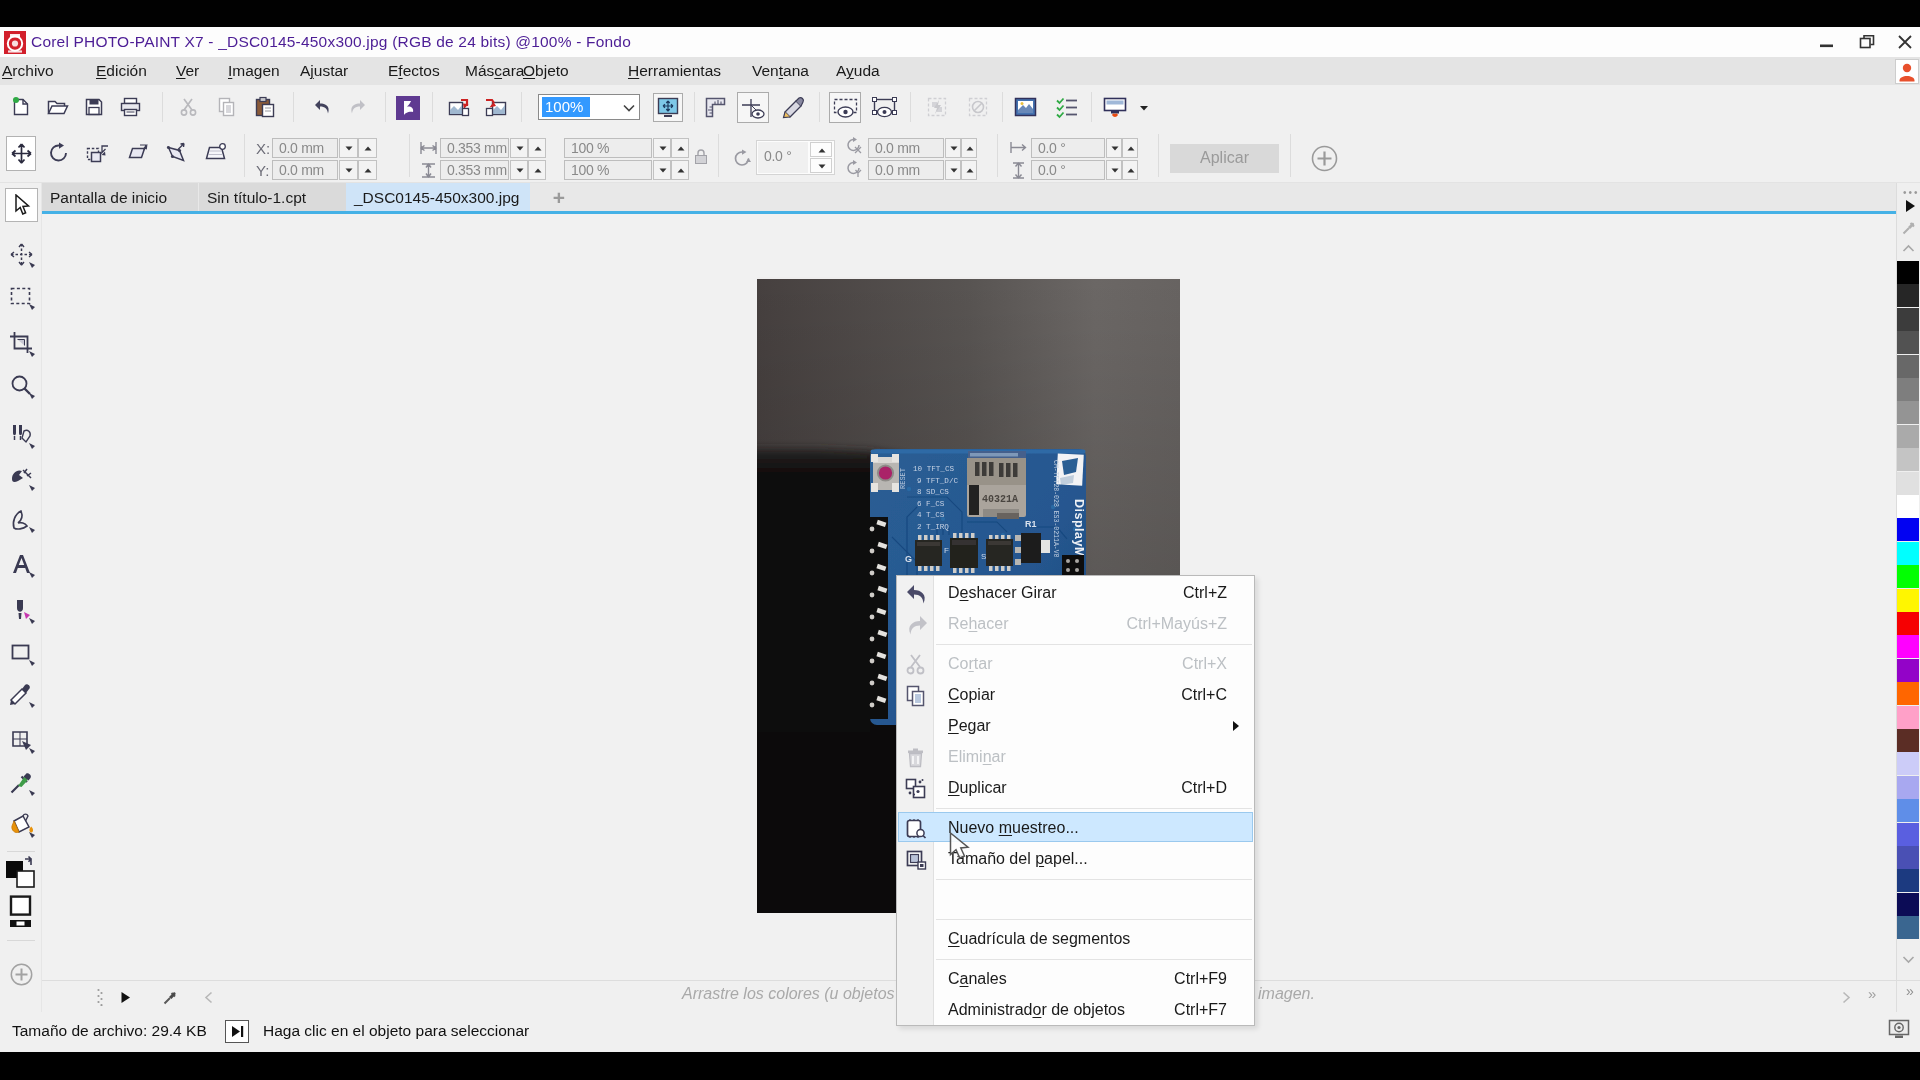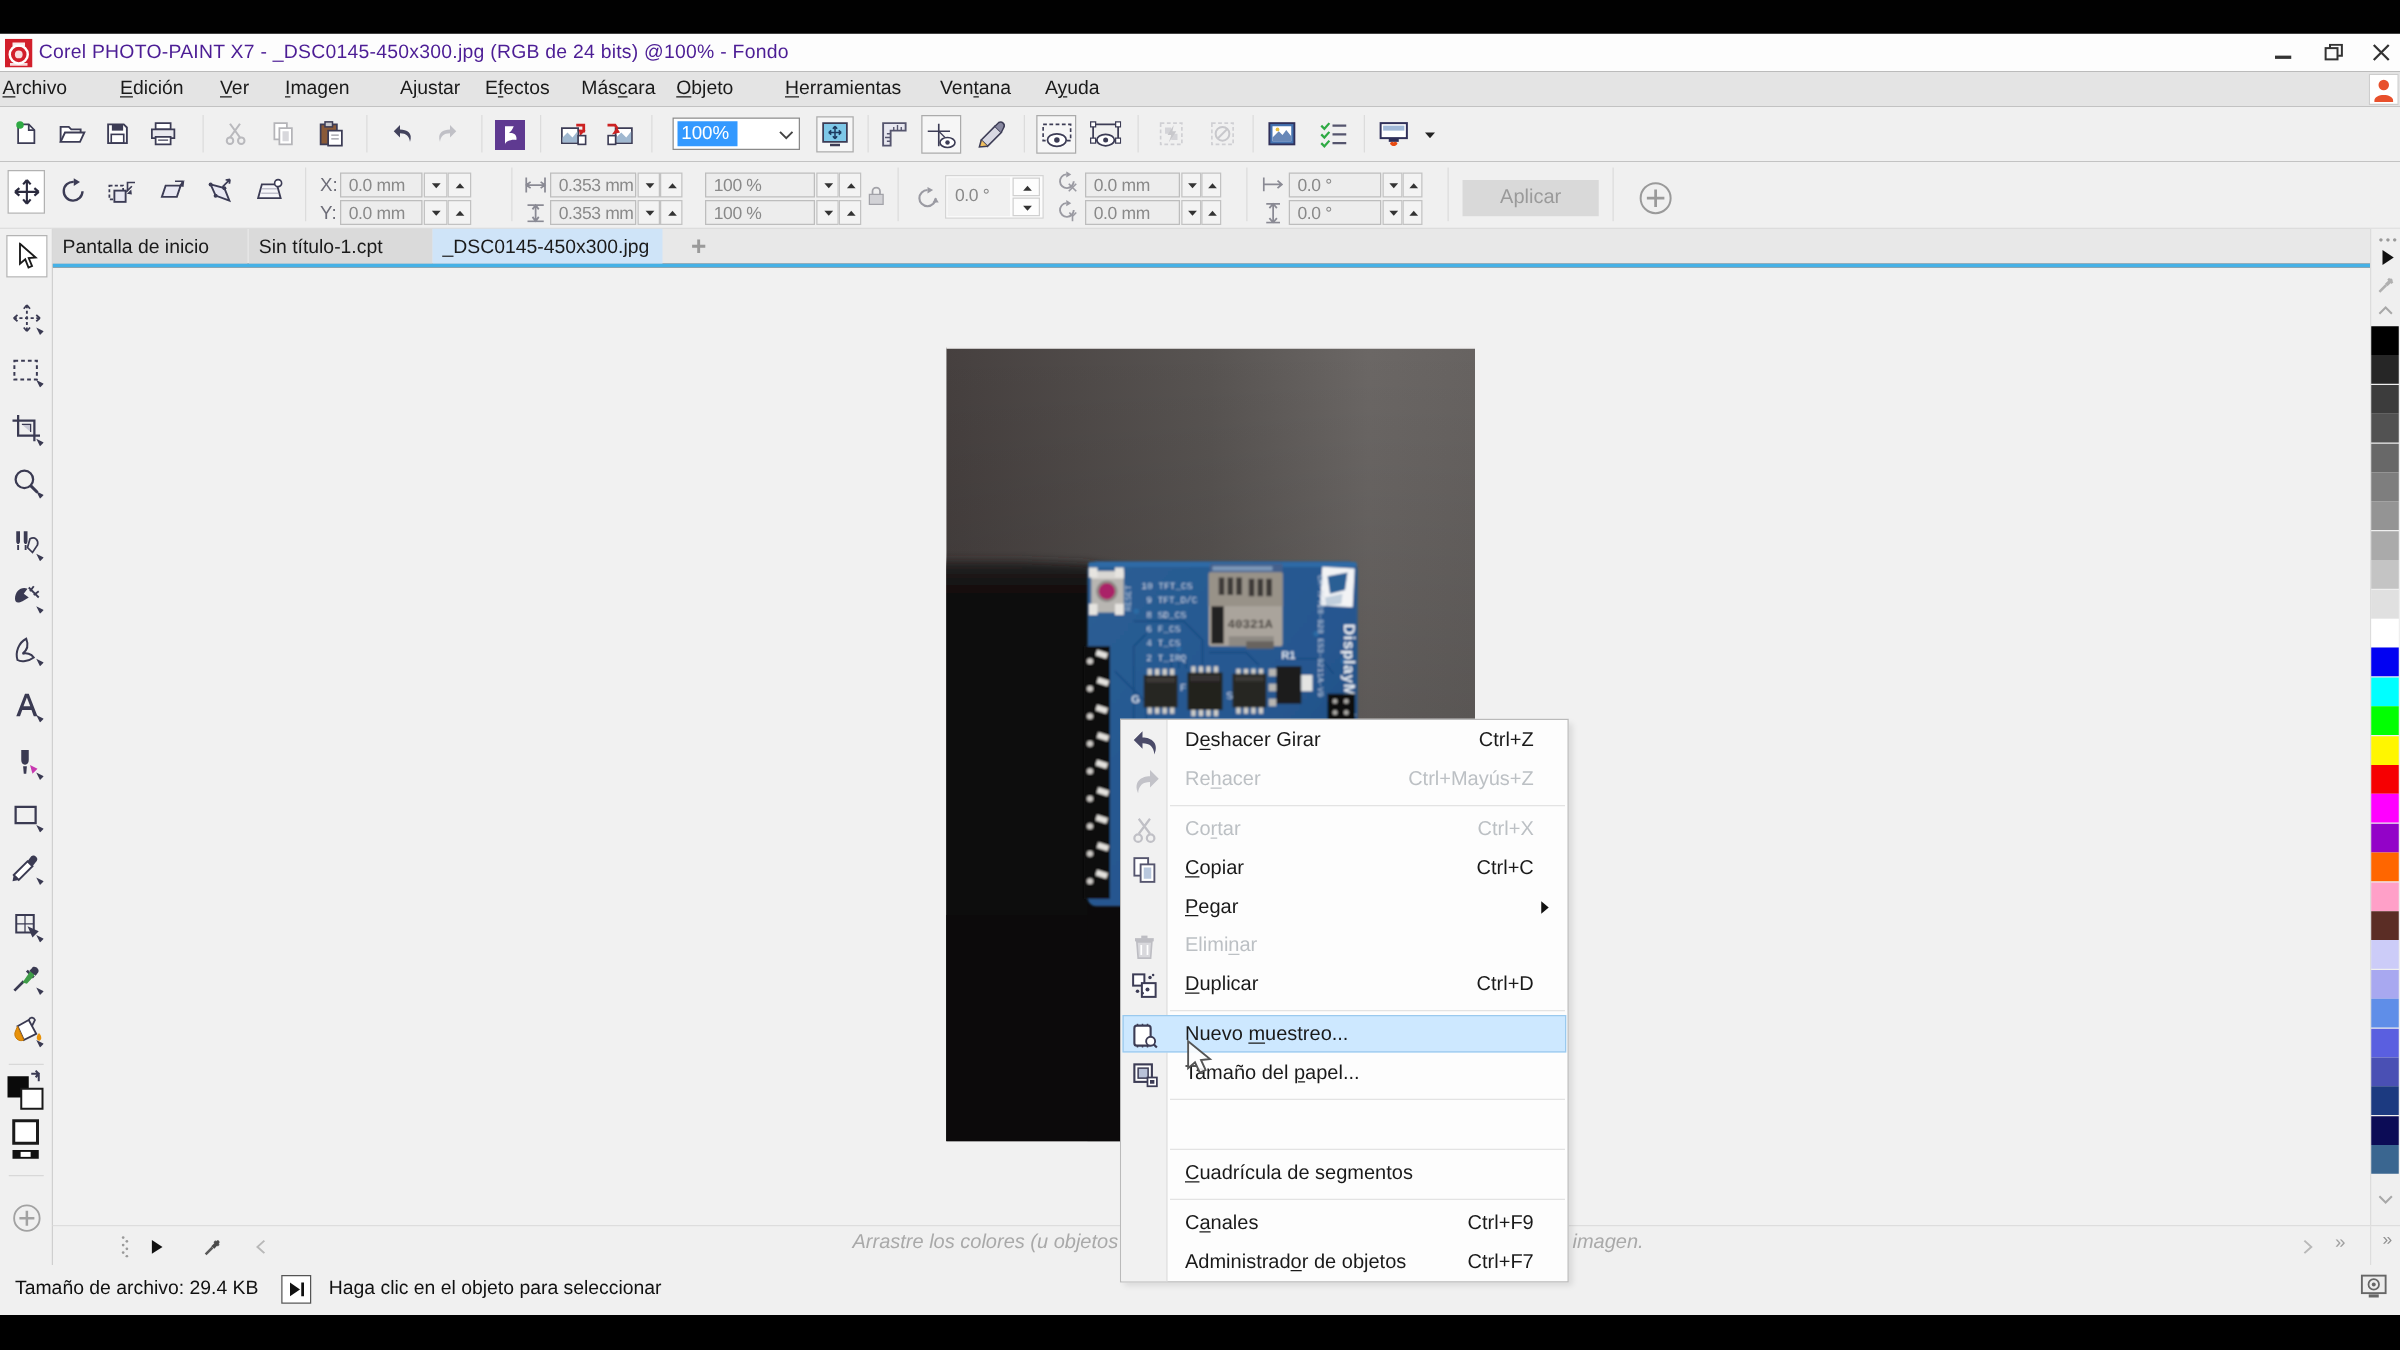--- a/index.html
+++ b/index.html
@@ -77,24 +77,24 @@
     <path d="M46 3.5 V0.8 H55.5 V9.5 H52.5" fill="none" stroke="#333" stroke-width="1.6"></path>
     <path d="M81 1 L93 13 M93 1 L81 13" stroke="#333" stroke-width="1.8"></path>
   </svg>
 </div>
 
 <div id="menubar" class="abs">
   <div class="menuitem" style="left:2px;"><u>A</u>rchivo</div>
   <div class="menuitem" style="left:96px;"><u>E</u>dición</div>
   <div class="menuitem" style="left:176px;"><u>V</u>er</div>
   <div class="menuitem" style="left:228px;"><u>I</u>magen</div>
-  <div class="menuitem" style="left:320px;">A<u>j</u>ustar</div>
+  <div class="menuitem" style="left:300px;">A<u>j</u>ustar</div>
   <div class="menuitem" style="left:388px;">E<u>f</u>ectos</div>
   <div class="menuitem" style="left:465px;">Más<u>c</u>ara</div>
-  <div class="menuitem" style="left:541px;"><u>O</u>bjeto</div>
+  <div class="menuitem" style="left:523px;"><u>O</u>bjeto</div>
   <div class="menuitem" style="left:628px;"><u>H</u>erramientas</div>
   <div class="menuitem" style="left:752px;">Ven<u>t</u>ana</div>
   <div class="menuitem" style="left:836px;">A<u>y</u>uda</div>
   <svg class="abs" style="left:1895px;top:2px;" width="24" height="25" viewBox="0 0 24 25">
     <rect x="0.5" y="0.5" width="23" height="24" fill="#fff" stroke="#cdcdcd"></rect>
     <circle cx="12" cy="9" r="4.2" fill="#e8502c"></circle>
     <path d="M4.5 21.5 C4.5 15.5 19.5 15.5 19.5 21.5 L19.5 22.5 L4.5 22.5 Z" fill="#e8502c"></path>
   </svg>
 </div>
 

